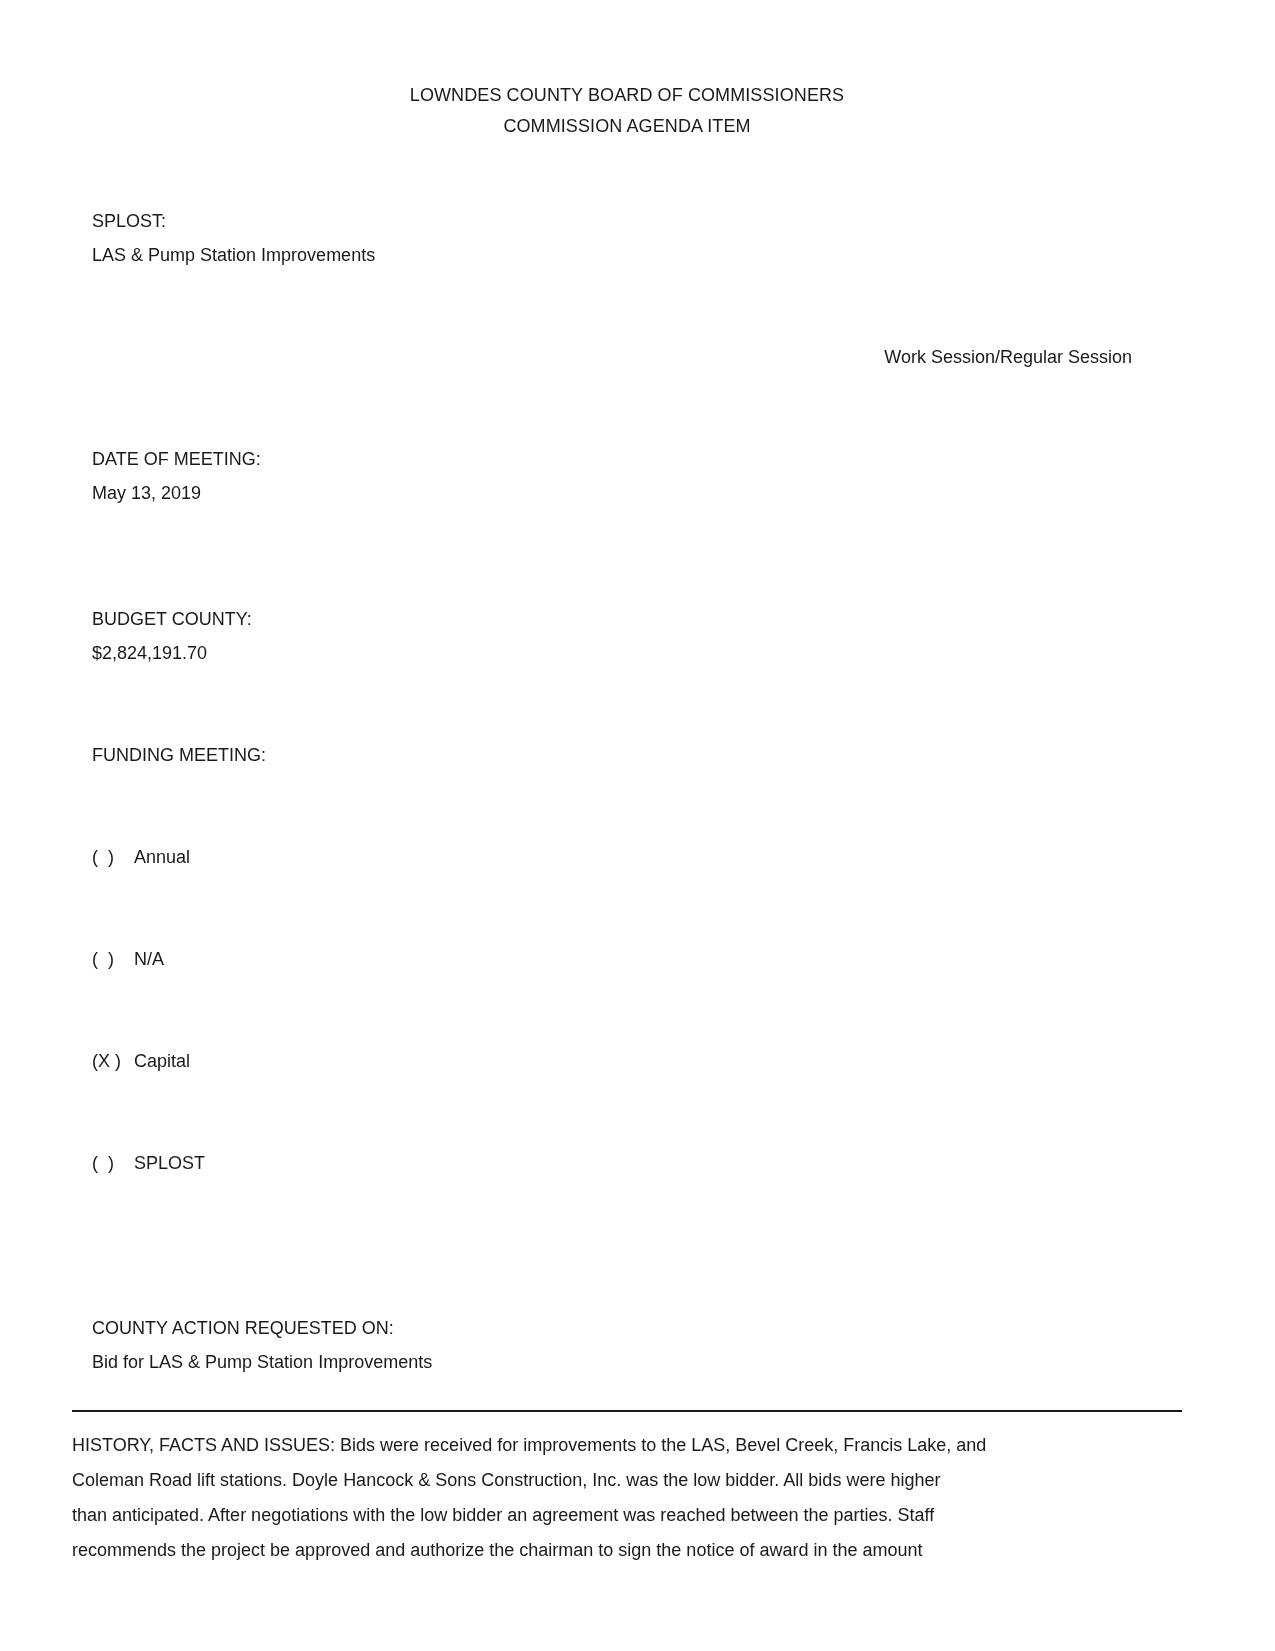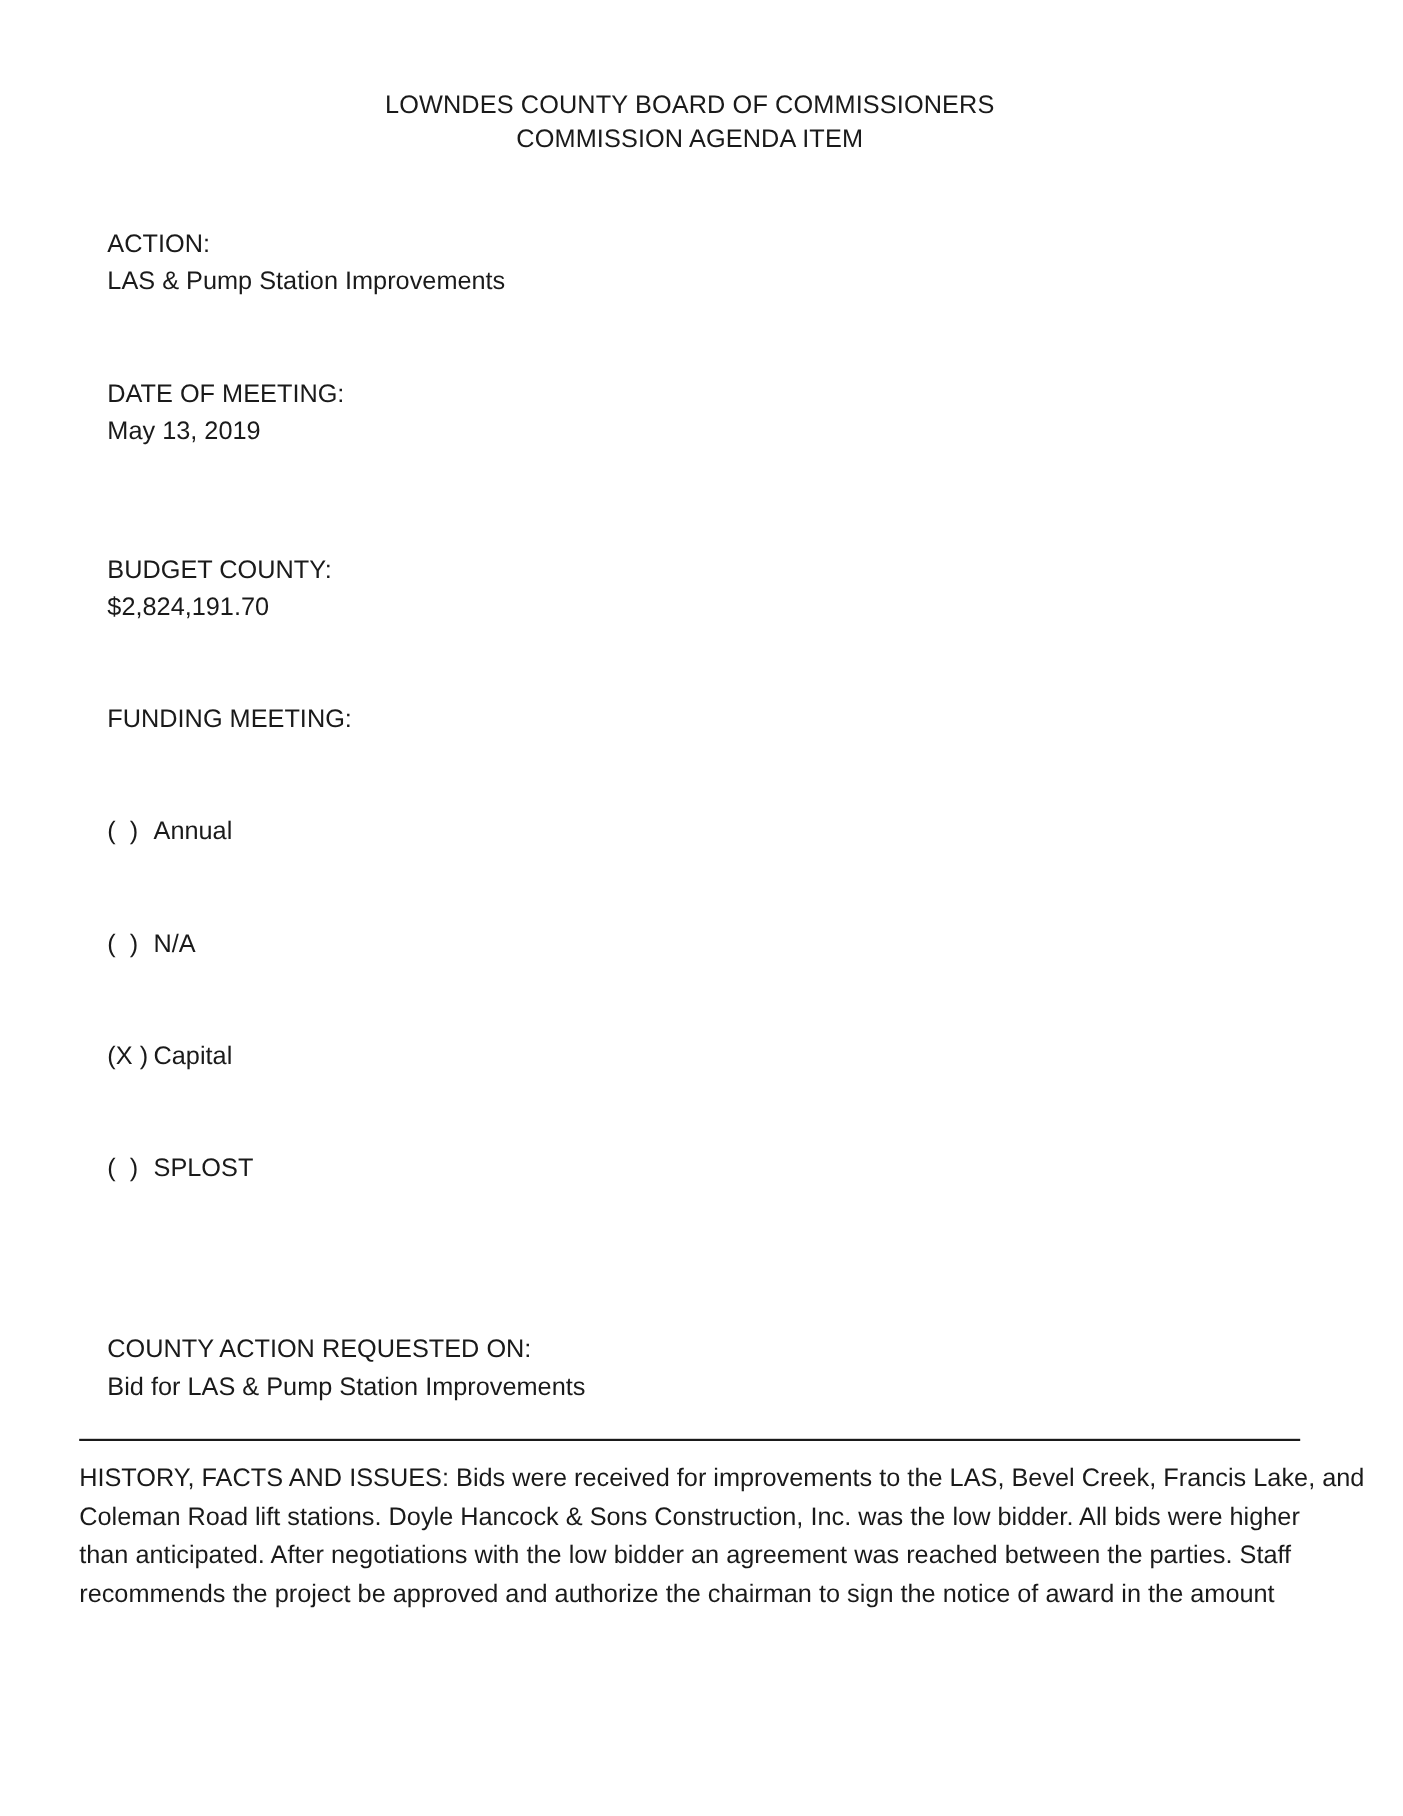--- a/index.html
+++ b/index.html
@@ -7,21 +7,21 @@
     padding: 0;
     background: #ffffff;
   }
   .page {
     position: relative;
     width: 1275px;
     height: 1651px;
     background: #ffffff;
     color: #1a1a1a;
     font-family: "Liberation Sans", sans-serif;
-    font-size: 23px;
+    font-size: 18px;
     box-sizing: border-box;
     padding: 80px 93px 0 72px;
     overflow: hidden;
   }
   .title-block {
     text-align: center;
     line-height: 31px;
     letter-spacing: 0.1px;
   }
   .line {
@@ -54,24 +54,27 @@
 <body>
 
 <div class="page">
 
   <header class="title-block">
     <div>LOWNDES COUNTY BOARD OF COMMISSIONERS</div>
     <div>COMMISSION AGENDA ITEM</div>
   </header>
 
   <div class="line subject">
-    <span>ACTION:</span>
+    <span>SPLOST:</span>
     <span>LAS &amp; Pump Station Improvements</span>
   </div>
 
+  <div class="line session">
+    <span>Work Session/Regular Session</span>
+  </div>
 
   <div class="line">
     <span>DATE OF MEETING:</span>
     <span>May 13, 2019</span>
   </div>
 
   <div class="line budget">
     <span>BUDGET COUNTY:</span>
     <span>$2,824,191.70</span>
   </div>

